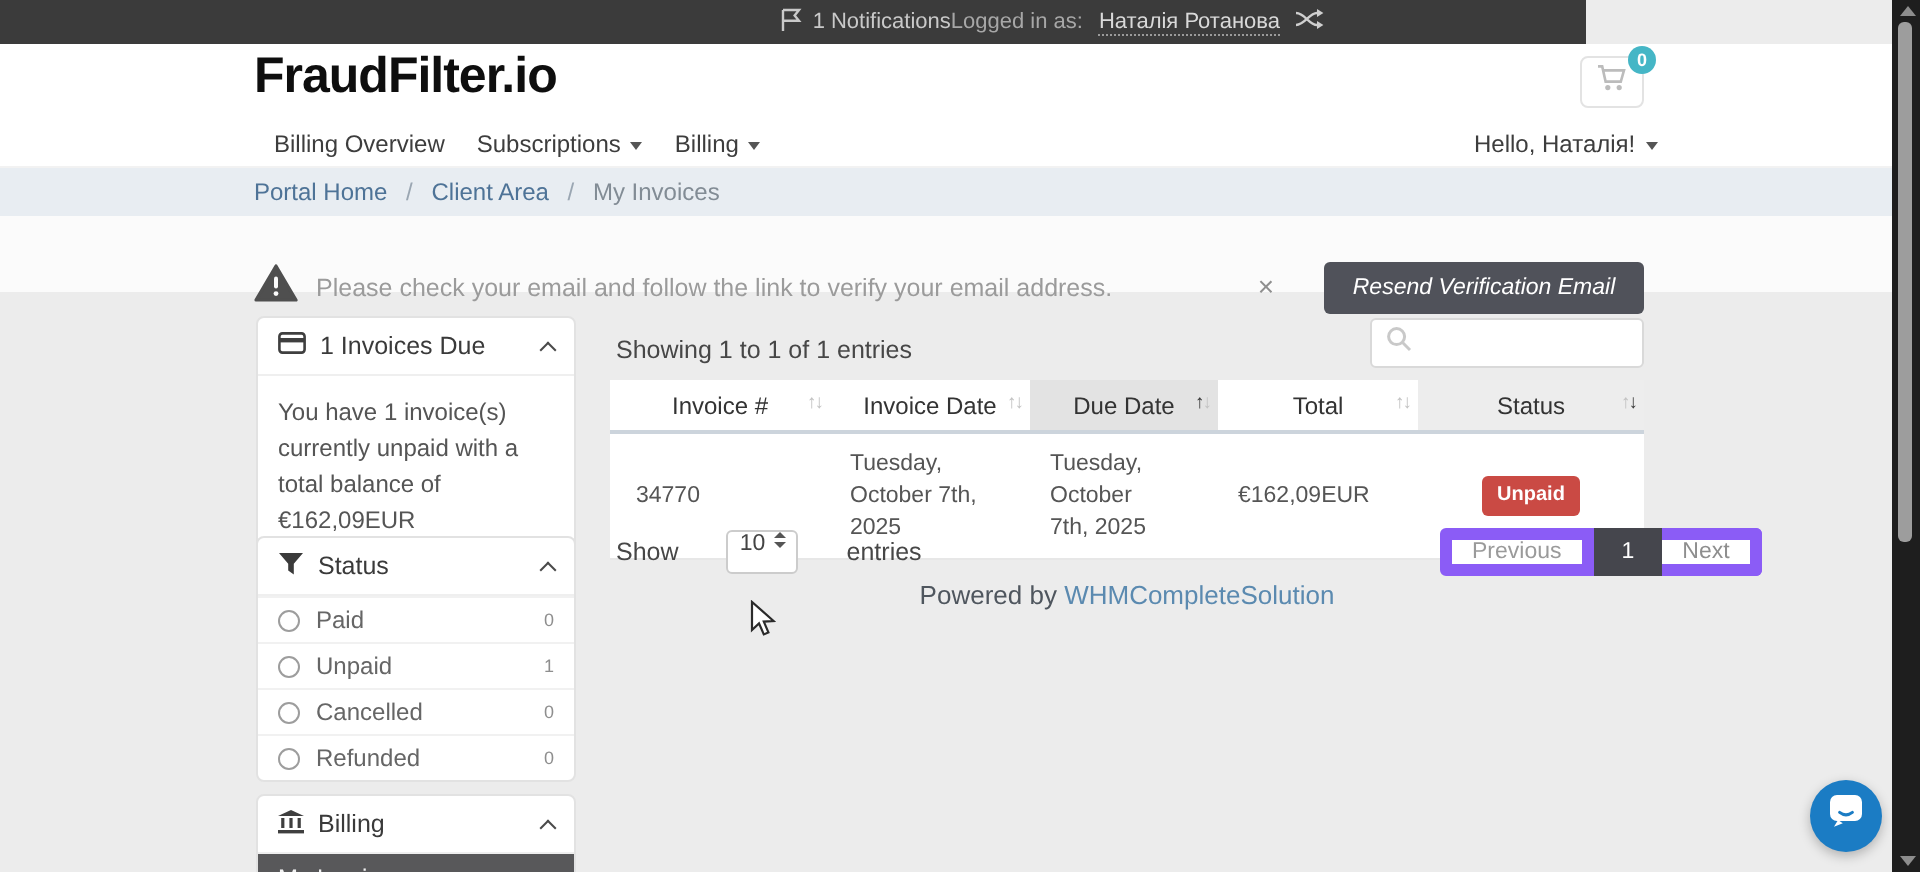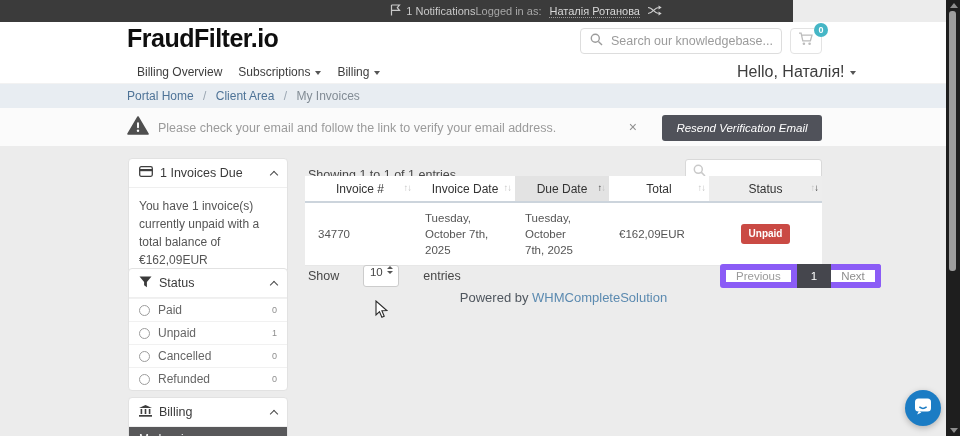--- a/index.html
+++ b/index.html
@@ -34,32 +34,32 @@
               border:1px solid #e3e3e3; border-radius:4px; display:flex; align-items:center; justify-content:center; cursor:pointer; }
   .cart-badge { position:absolute; top:-6px; right:-7px; width:14px; height:14px; border-radius:50%;
                 background:#45b6c6; color:#fff; font-size:9px; font-weight:700; line-height:14px; text-align:center; }
 
   
   .navbar { position:absolute; top:60px; left:0; width:946px; height:24px; background:#fff; border-bottom:1px solid #f2f2f2; }
   .nav-items { position:absolute; left:137px; top:0; height:24px; display:flex; align-items:center; gap:16px; }
   .nav-item { font-size:12px; color:#3d3d3d; display:flex; align-items:center; gap:5px; cursor:pointer; white-space:nowrap; }
   .caret { width:0; height:0; border-left:3.5px solid transparent; border-right:3.5px solid transparent; border-top:4px solid #555; margin-top:1px; }
   .greeting { position:absolute; left:737px; top:0; height:24px; display:flex; align-items:center; gap:5px;
-              font-size:16px; color:#3d3d3d; cursor:pointer; }
+              font-size:12px; color:#3d3d3d; cursor:pointer; }
 
   
   .crumb-bar { position:absolute; top:84px; left:0; width:946px; height:24px; background:#e8edf2; }
   .crumbs { position:absolute; left:127px; top:0; line-height:24px; font-size:12px; color:#9aa6b2; }
   .crumb-link { color:#4e7397; cursor:pointer; }
   .crumb-cur { color:#828c95; }
   .crumb-sep { margin:0 6px; color:#9aa6b2; }
 
   
   .alert-bar { position:absolute; top:108px; left:0; width:946px; height:39px; background:#fbfbfb; border-bottom:1px solid #ececec; }
-  .alert-inner { position:absolute; left:127px; top:0; width:695px; height:39px; display:flex; align-items:center; }
+  .alert-inner { position:absolute; left:127px; top:16px; width:695px; height:39px; display:flex; align-items:center; }
   .alert-msg { font-size:12.5px; color:#9b9b9b; margin-left:9px; }
   .alert-close { position:absolute; right:185px; top:0; line-height:39px; font-size:14px; color:#8f8f8f; cursor:pointer; }
   .alert-btn { position:absolute; right:0; top:7px; width:160px; height:26px; background:#50525a; color:#fff;
                font-size:11.5px; font-family:inherit; border:none; border-radius:3px; cursor:pointer;font-style:italic; }
 
   
   .panel { position:absolute; left:128px; width:160px; background:#fff; border:1px solid #e2e2e2; border-radius:4px; }
   .panel-head { height:29px; display:flex; align-items:center; gap:7px; padding:0 10px;
                 font-size:12.5px; color:#3a3a3a; border-bottom:1px solid #efefef; cursor:pointer; }
   .chev-up { width:6px; height:6px; border-top:1.6px solid #4a4a4a; border-right:1.6px solid #4a4a4a;
@@ -74,21 +74,21 @@
   .filter-label { font-size:12px; color:#666; margin-left:8px; }
   .filter-count { margin-left:auto; font-size:9px; color:#8e8e8e; }
   .side-active { height:24px; background:#58585a; color:#f2f2f2; font-size:12px; display:flex; align-items:center; padding:0 10px; cursor:pointer; }
 
   
   .showing { position:absolute; left:308px; top:168px; font-size:12.5px; color:#474747; }
   .tbl-search { position:absolute; left:685px; top:159px; width:137px; height:25px; background:#fff;
                 border:1px solid #d9d9d9; border-radius:3px; display:flex; align-items:center; padding:0 7px; gap:6px; }
   .tbl-search input { border:none; outline:none; width:100%; font-size:12px; font-family:inherit; background:transparent; color:#555; }
 
-  table.invoices { position:absolute; left:305px; top:176px; width:517px; border-collapse:collapse; table-layout:fixed; background:#15803d; }
+  table.invoices { position:absolute; left:305px; top:190px; width:517px; border-collapse:collapse; table-layout:fixed; background:#15803d; }
   .invoices th { height:26px; font-weight:400; font-size:12px; color:#333; text-align:center;
                  position:relative; border-bottom:2px solid #ccd4dc; cursor:pointer; background:#fff; }
   .invoices th.sort-asc { background:#e3e3e3; }
   .invoices th.sort-desc { background:#ededed; }
   .sort-ic { position:absolute; right:4px; top:6px; font-size:9.5px; letter-spacing:-1px; }
   .sort-ic .dim { color:#c3c3c3; } .sort-ic .dark { color:#3a3a3a; }
   .invoices td { padding:7px 10px; font-size:11.5px; color:#555; vertical-align:middle;
                  border-bottom:1px solid #e7e7e7; line-height:1.4; background:#fff; }
   .invoices td.c-num { padding-left:13px; }
   .invoices td.c-status { text-align:center; }
@@ -140,29 +140,20 @@
           <path d="M0 8.5 C4.5 8.5 6.5 2.5 10.5 2.5 M0 2.5 C4.5 2.5 6.5 8.5 10.5 8.5" stroke="#cfcfcf" stroke-width="1.2" fill="none"></path>
           <path d="M10.5 0.5 l3.2 2 -3.2 2 z" fill="#cfcfcf"></path>
           <path d="M10.5 6.5 l3.2 2 -3.2 2 z" fill="#cfcfcf"></path>
         </svg>
     </span>
   </div>
 </div>
 
 <div class="header">
   <div class="logo">FraudFilter.io</div>
-  <div class="kb-search">
-    <span>
-      <svg width="13" height="13" viewBox="0 0 13 13">
-          <circle cx="5.3" cy="5.3" r="4" stroke="#9b9b9b" stroke-width="1.4" fill="none"></circle>
-          <line x1="8.4" y1="8.4" x2="12" y2="12" stroke="#9b9b9b" stroke-width="1.4"></line>
-        </svg>
-    </span>
-    <input type="text" placeholder="Search our knowledgebase..." style="">
-  </div>
   <div class="cart-btn">
     <span>
       <svg width="16" height="14" viewBox="0 0 16 14">
           <path d="M1 1.2 h2.1 l1.7 7.6 h7.6 l1.6 -5.6 H4" fill="none" stroke="#bcbcbc" stroke-width="1.3"></path>
           <circle cx="5.9" cy="11.8" r="1.3" fill="#bcbcbc"></circle>
           <circle cx="11.6" cy="11.8" r="1.3" fill="#bcbcbc"></circle>
         </svg>
     </span>
     <span class="cart-badge">0</span>
   </div>

